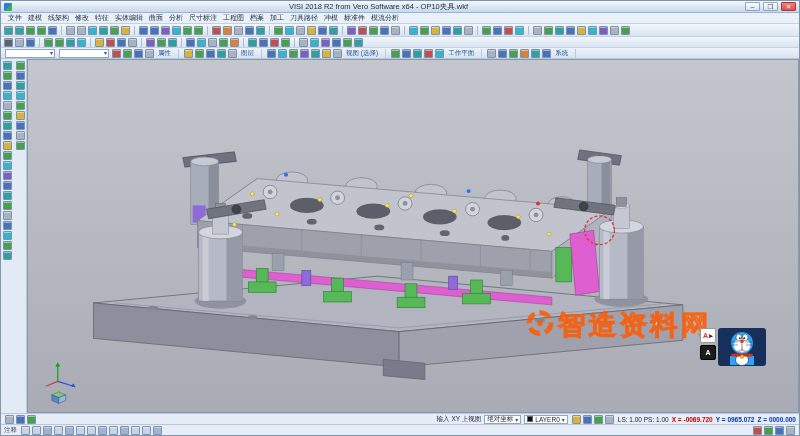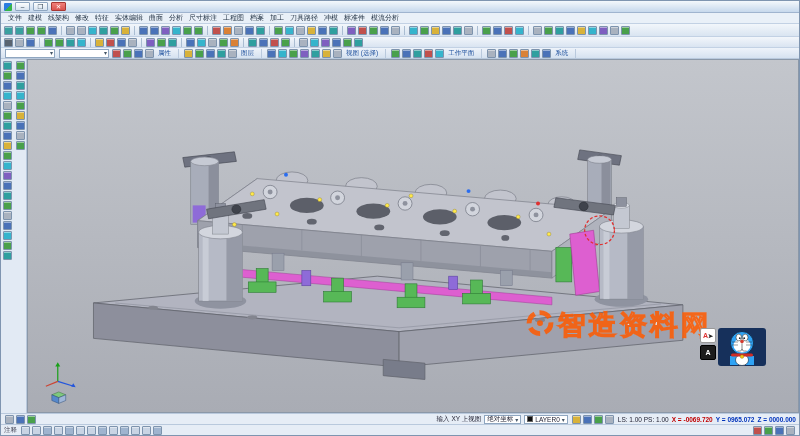--- a/index.html
+++ b/index.html
@@ -45,20 +45,21 @@
 .stext{white-space:nowrap}
 .anno{color:#445;white-space:nowrap}
 </style>
 </head>
 <body>
 
 <div class="app">
 
   <div class="titlebar">
     <span class="app-icon"></span>
+    <span class="title-text">VISI 2018 R2 from Vero Software x64 - OP10夹具.wkf</span>
     <span class="winbtn">–</span>
     <span class="winbtn">❐</span>
     <span class="winbtn close">✕</span>
   </div>
 
   <div class="menubar">
       <span class="menu-item">文件</span>
       <span class="menu-item">建模</span>
       <span class="menu-item">线架构</span>
       <span class="menu-item">修改</span>

